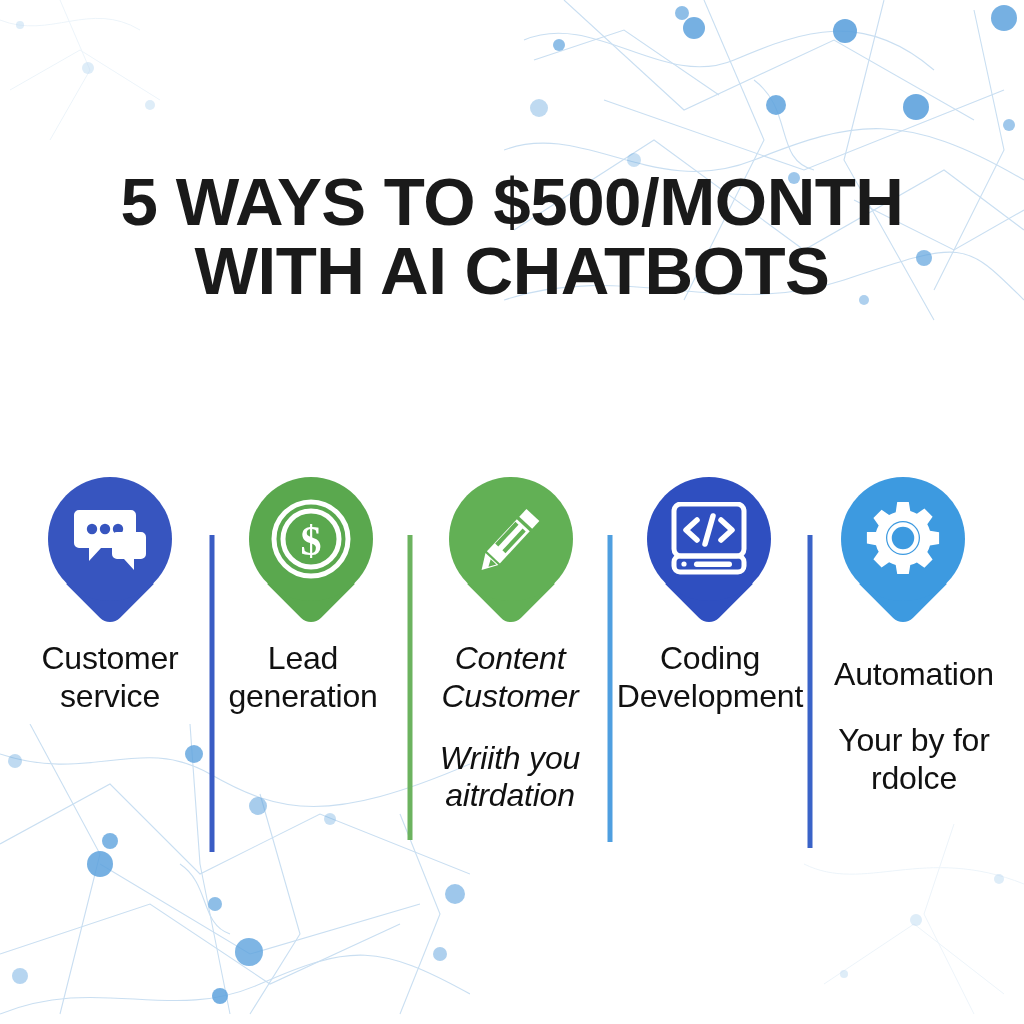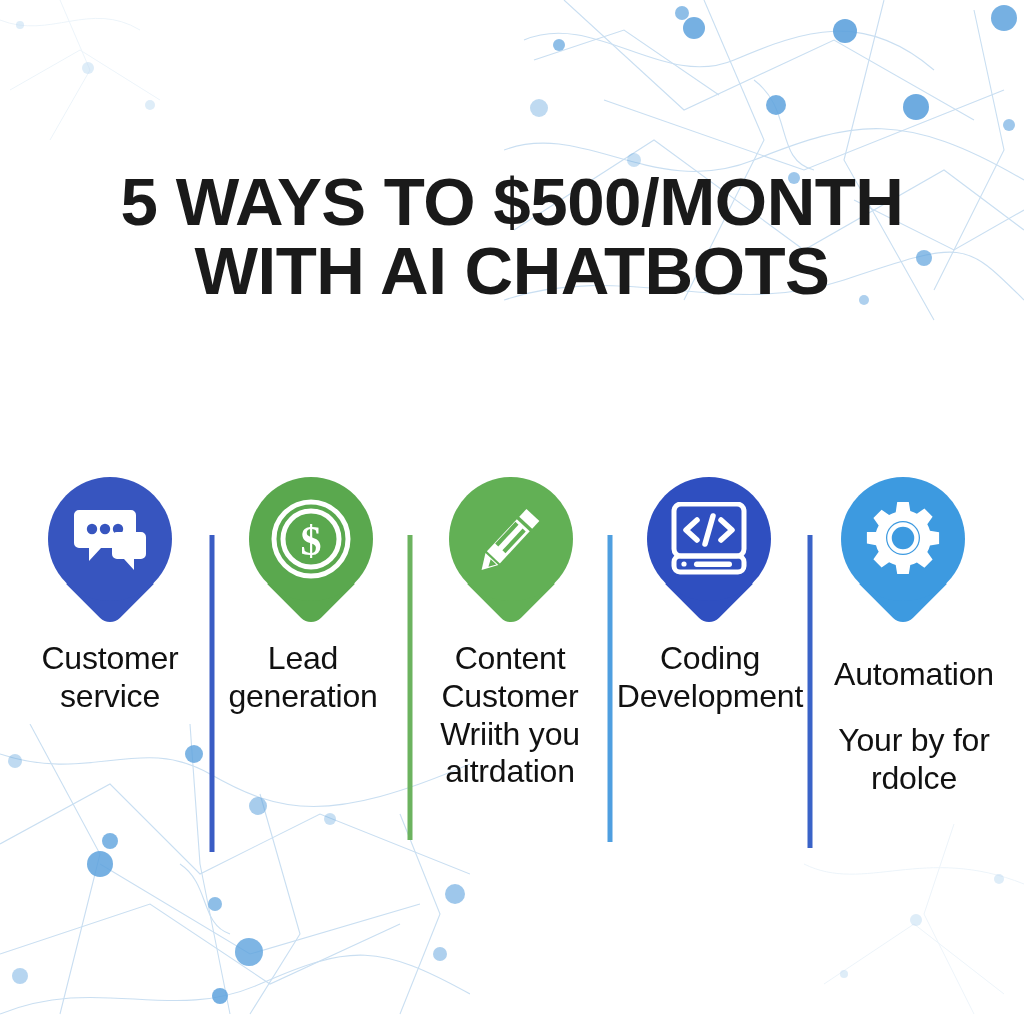--- a/index.html
+++ b/index.html
@@ -65,20 +65,21 @@
     position:absolute;
     text-align:center;
     color:#111111;
     font-size:32px;
     line-height:1.18;
     font-family:"Liberation Sans", sans-serif;
     letter-spacing:-0.2px;
   }
   .label .sub{
     display:block;
+    margin-top:24px;
   }
 </style>
 </head>
 <body>
 
 <div id="canvas">
 
   <svg class="net-bg" id="net-tr" viewBox="0 0 520 330">
     <g stroke="#9dc4e6" stroke-width="1.1" fill="none" opacity="0.55">
       <path d="M20 40 C 90 10 160 90 230 60 S 360 10 430 70"></path>
@@ -281,21 +282,21 @@
   <div class="label" style="left:12px;top:640px;width:196px;">
     <span>Customer</span><br>
     <span>service</span>
   </div>
 
   <div class="label" style="left:208px;top:640px;width:190px;">
     <span>Lead</span><br>
     <span>generation</span>
   </div>
 
-  <div class="label" style="left:414px;top:640px;width:192px;">
+  <div class="label" style="left:414px;top:640px;width:192px;font-style:italic;">
     <span>Content</span><br>
     <span>Customer</span>
     <span class="sub">Wriith you aitrdation</span>
   </div>
 
   <div class="label" style="left:614px;top:640px;width:192px;">
     <span>Coding</span><br>
     <span>Development</span>
   </div>
 

